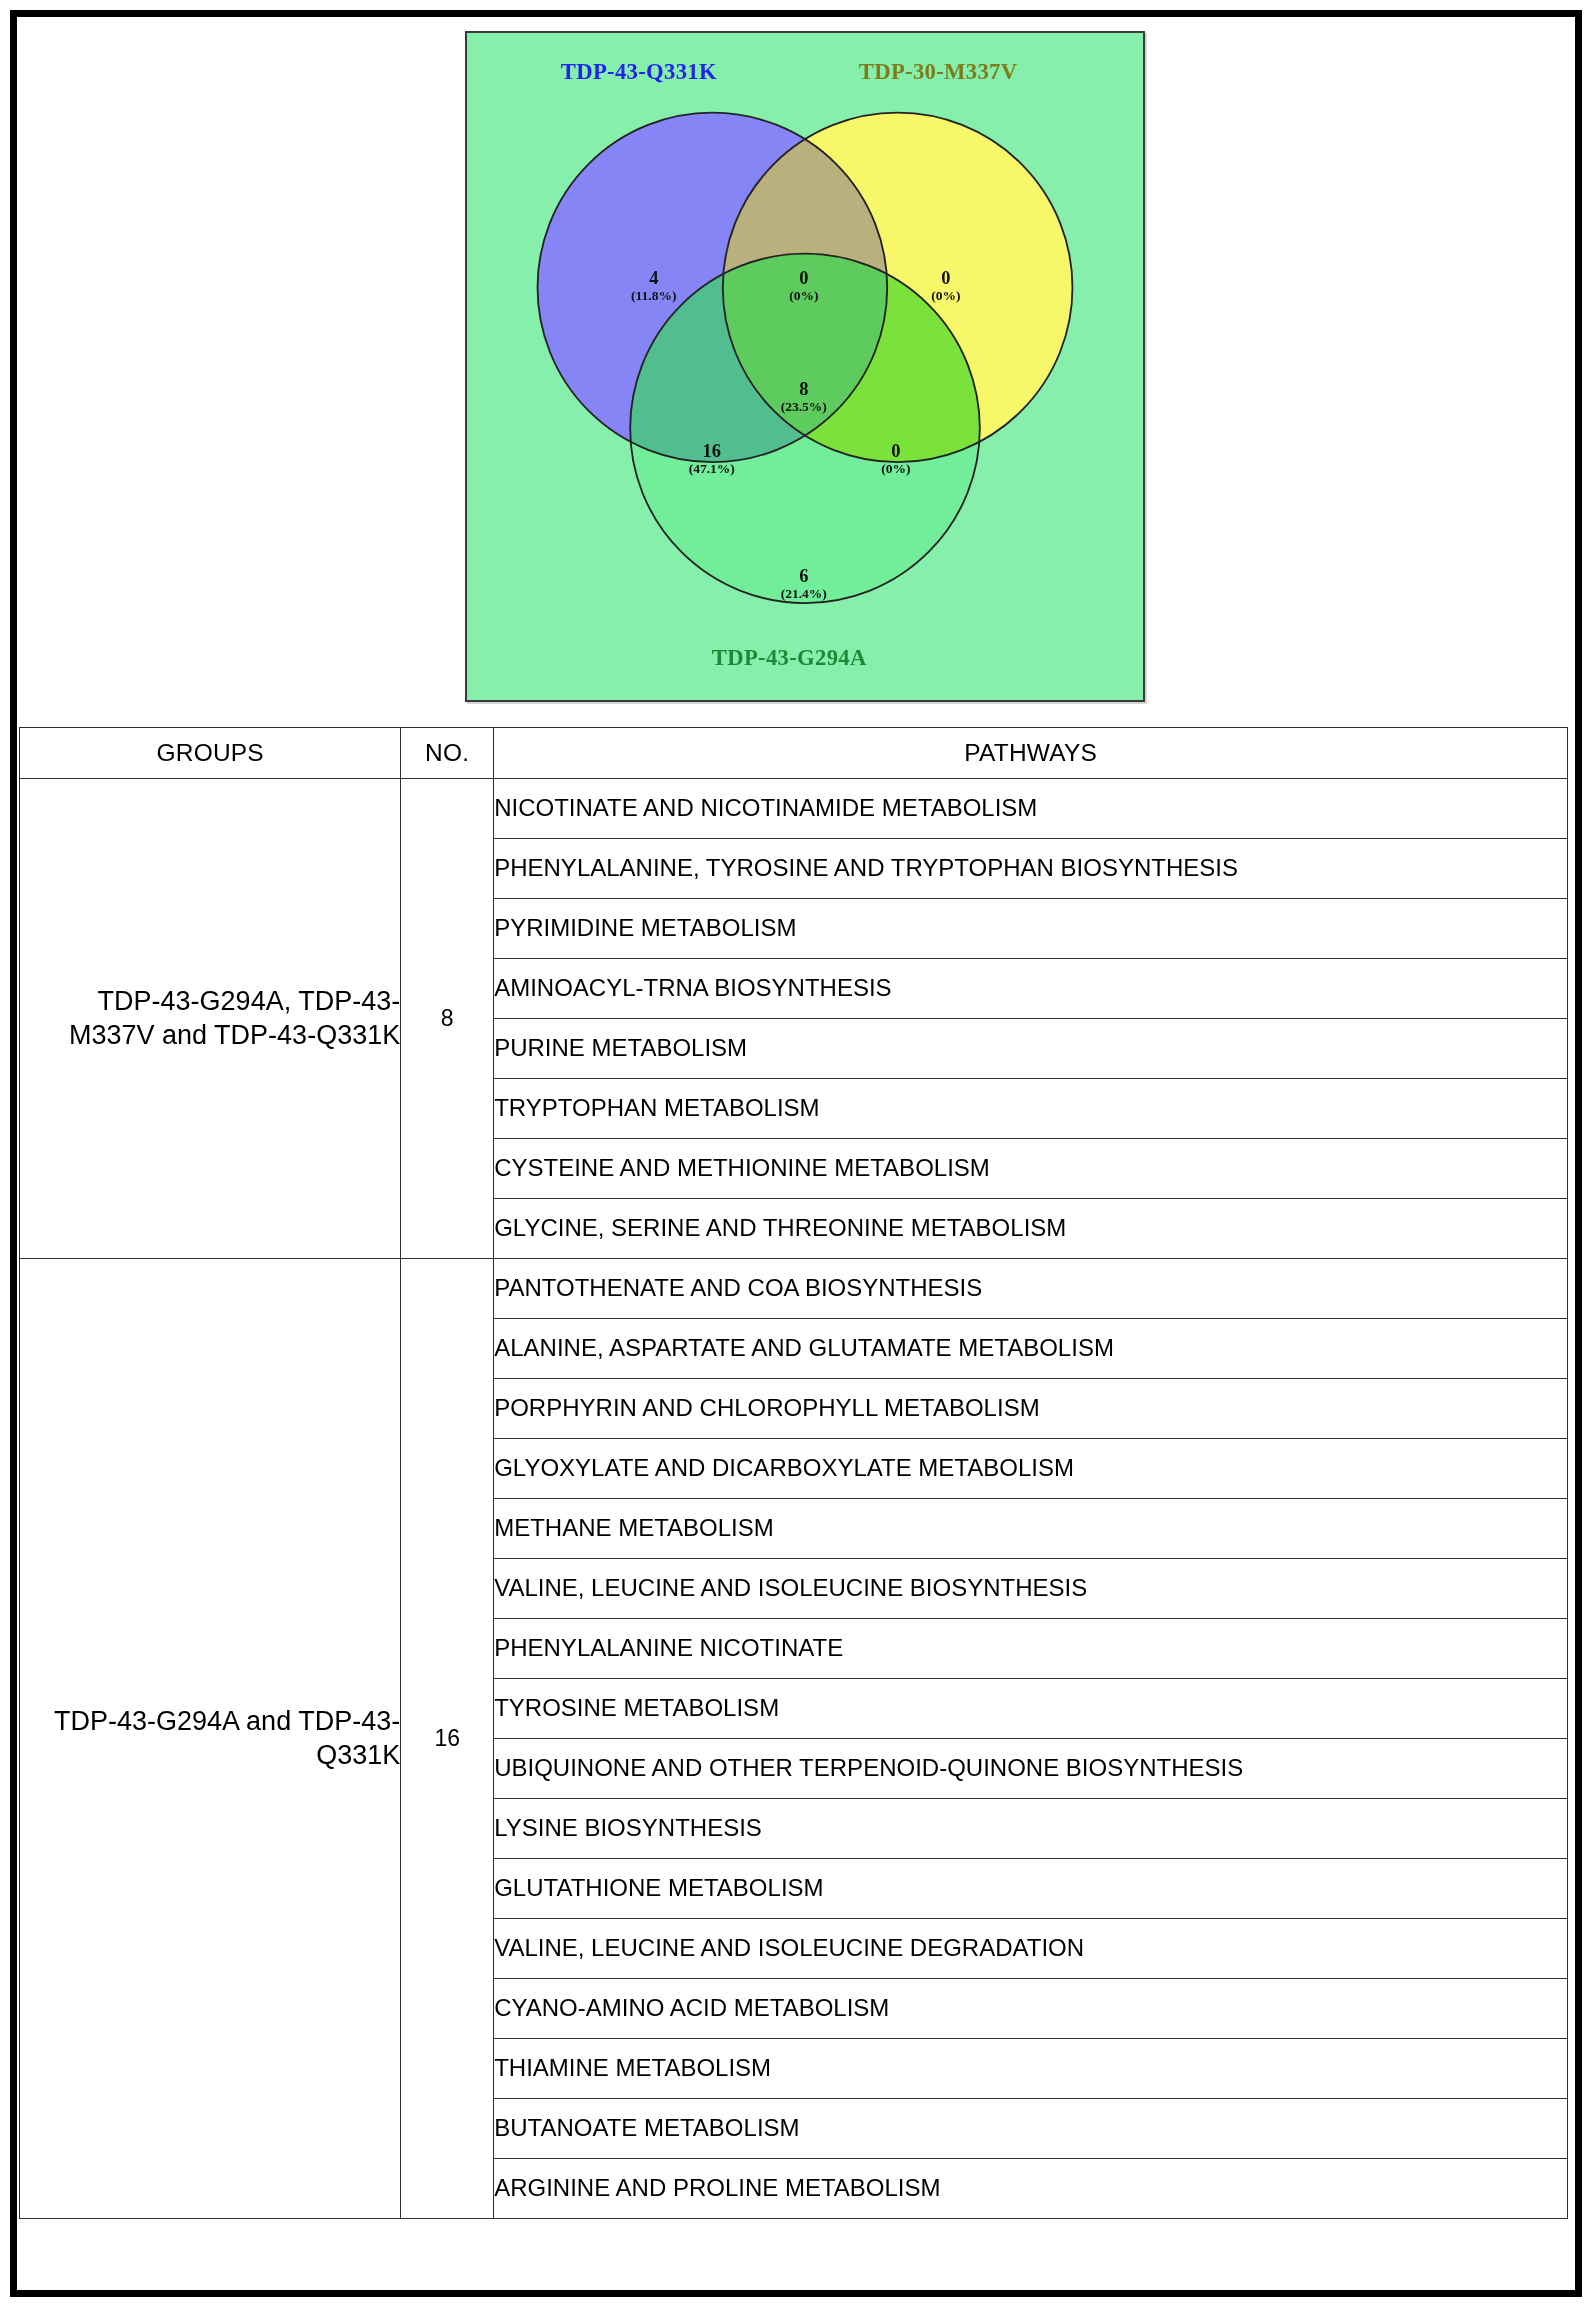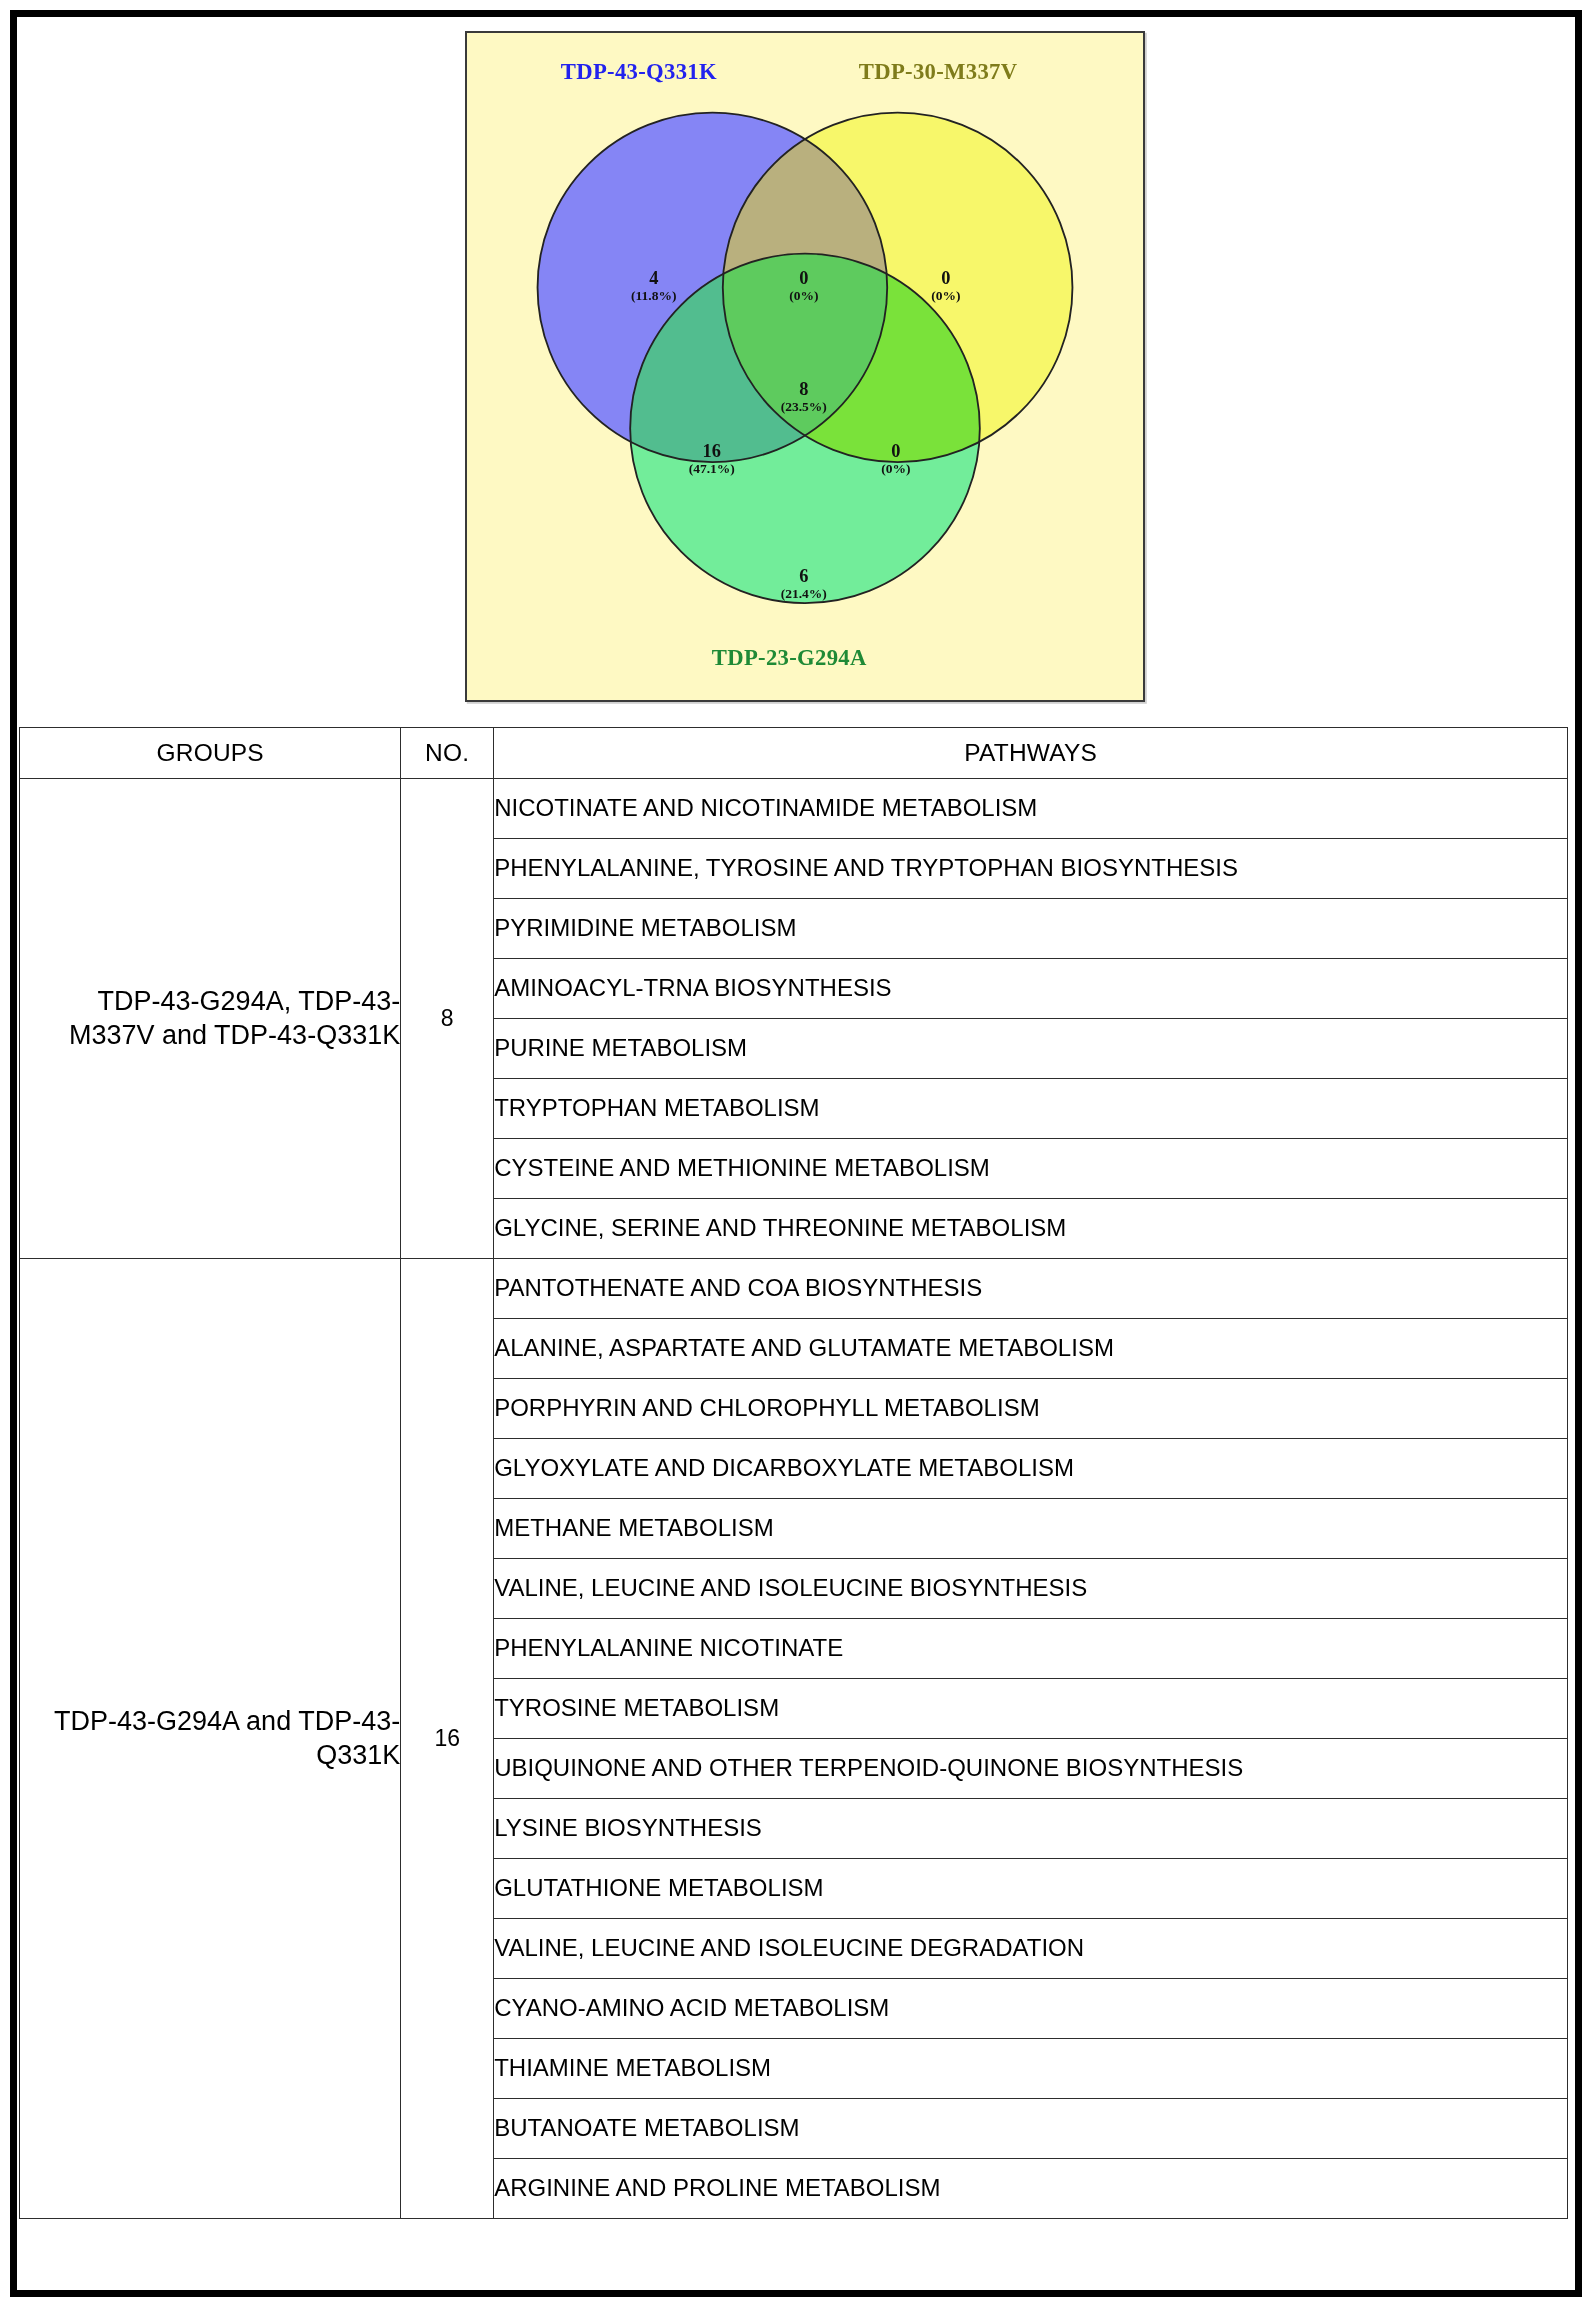--- a/index.html
+++ b/index.html
@@ -35,21 +35,21 @@
   }
 
   
   .venn-panel {
     position: absolute;
     left: 448px;
     top: 14.7px;
     width: 680px;
     height: 671px;
     border: 2.4px solid #3a3a3a;
-    background: #fef9c3;
+    background: #86efac;
     box-shadow: 1.8px 1.8px 0 rgba(150,150,150,0.45);
   }
   .venn-stage {
     position: relative;
     width: 100%;
     height: 100%;
   }
 
   .venn-label {
     position: absolute;
@@ -149,21 +149,21 @@
 <div class="page-frame">
   <div class="page-inner">
 
     <div class="venn-panel">
       <div class="venn-stage">
 
         <span class="venn-label venn-label-q331k">TDP-43-Q331K</span>
 
         <span class="venn-label venn-label-m337v">TDP-30-M337V</span>
 
-        <span class="venn-label venn-label-g294a">TDP-23-G294A</span>
+        <span class="venn-label venn-label-g294a">TDP-43-G294A</span>
 
         <svg class="venn-svg" viewBox="0 0 1102 1088" preserveAspectRatio="none">
           <defs>
             <clipPath id="clipA">
                 <circle cx="400" cy="415" r="285"></circle>
               </clipPath>
             <clipPath id="clipB">
                 <circle cx="702" cy="415" r="285"></circle>
               </clipPath>
             <clipPath id="clipC">

